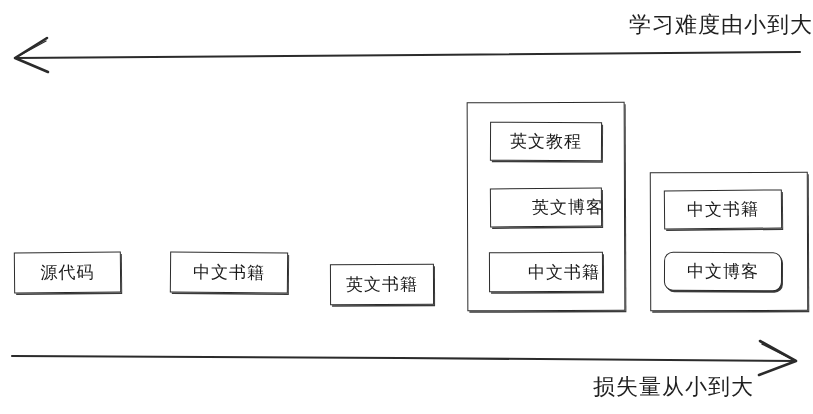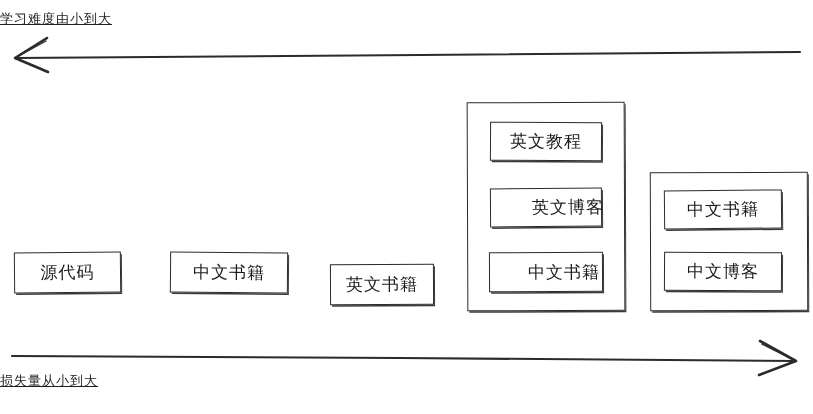--- a/index.html
+++ b/index.html
@@ -16,26 +16,25 @@
     color: #1a1a1a;
   }
   #canvas {
     position: absolute;
     left: 0; top: 0;
     width: 813px;
     height: 414px;
   }
   .axis-label {
     position: absolute;
-    font-size: 13px;
+    font-size: 22px;
     letter-spacing: 1px;
     color: #1f1f1f;
     white-space: nowrap;
-    text-align: left;
-    text-decoration: underline;
+    text-align: right;
   }
   #top-axis-label {
     left: 0;
     width: 813px;
     top: 10px;
   }
   #bottom-axis-label {
     left: 0;
     width: 754px;
     top: 372px;
@@ -109,16 +108,16 @@
     <div class="node-box sk5" style="left: 490px; top: 188px; width: 112px; height: 39px;">
       <span class="node-label">英文博客</span>
     </div>
     <div class="node-box sk3" style="left: 489px; top: 252px; width: 114px; height: 40px; padding-left: 36px;">
       <span class="node-label">中文书籍</span>
     </div>
     <div class="group-box grp-sk" style="left: 650px; top: 172px; width: 158px; height: 139px;"></div>
     <div class="node-box sk1" style="left: 664px; top: 190px; width: 118px; height: 39px;">
       <span class="node-label">中文书籍</span>
     </div>
-    <div class="node-box sk4" style="left: 664px; top: 252px; width: 118px; height: 39px;">
+    <div class="node-box sk4" style="left: 664px; top: 252px; width: 118px; height: 39px; border-radius: 9px;">
       <span class="node-label">中文博客</span>
     </div>
   </div>
 
 </body></html>

